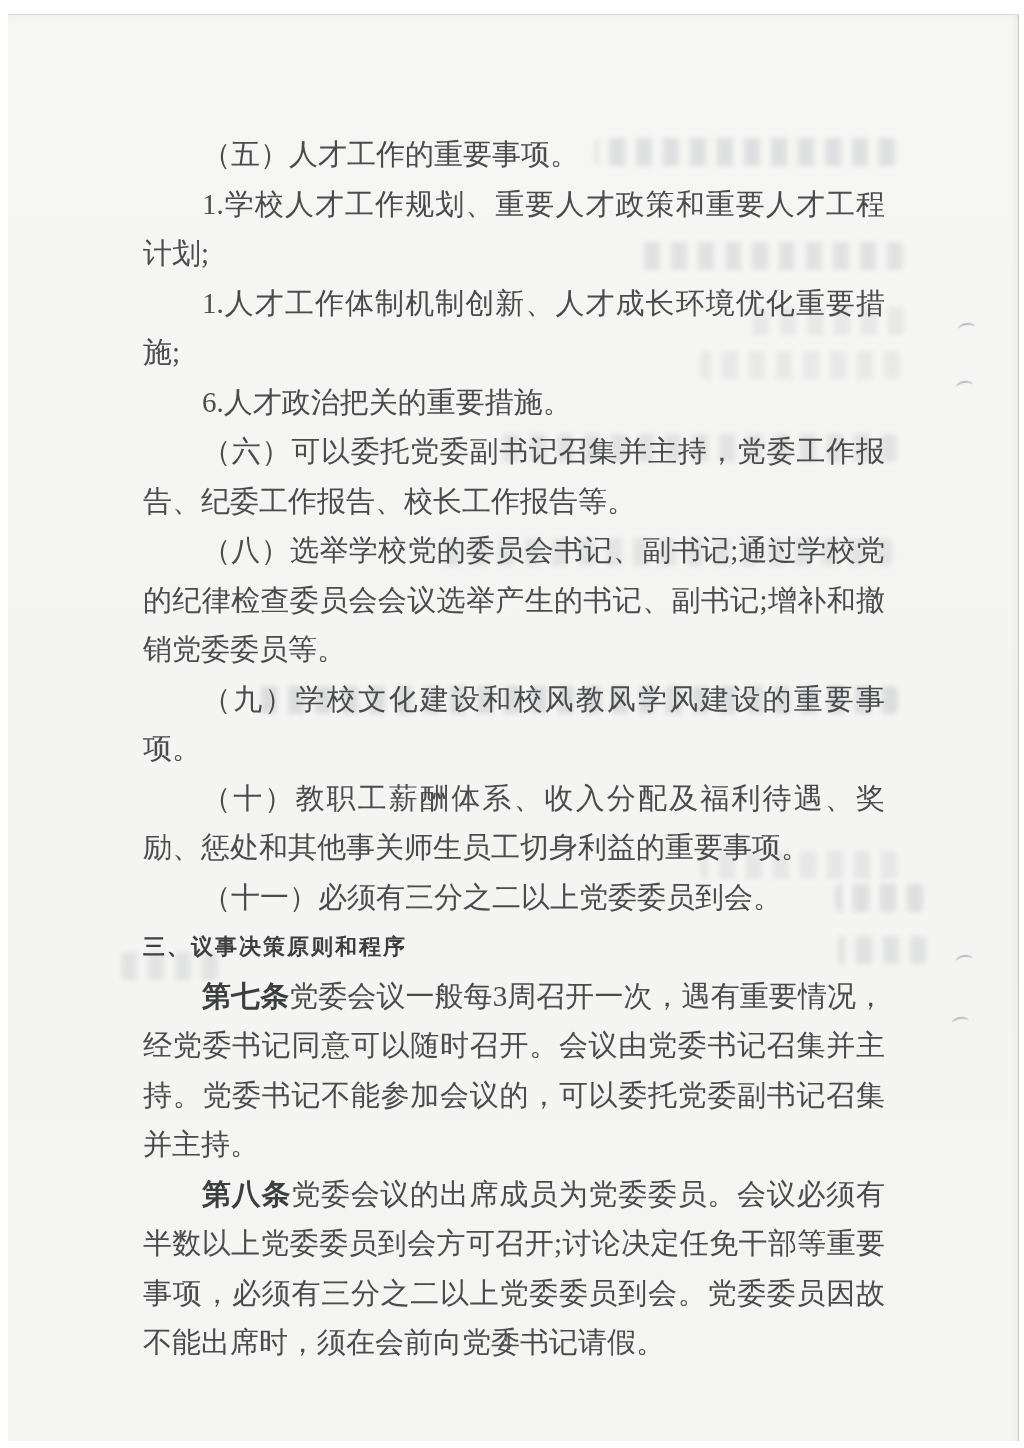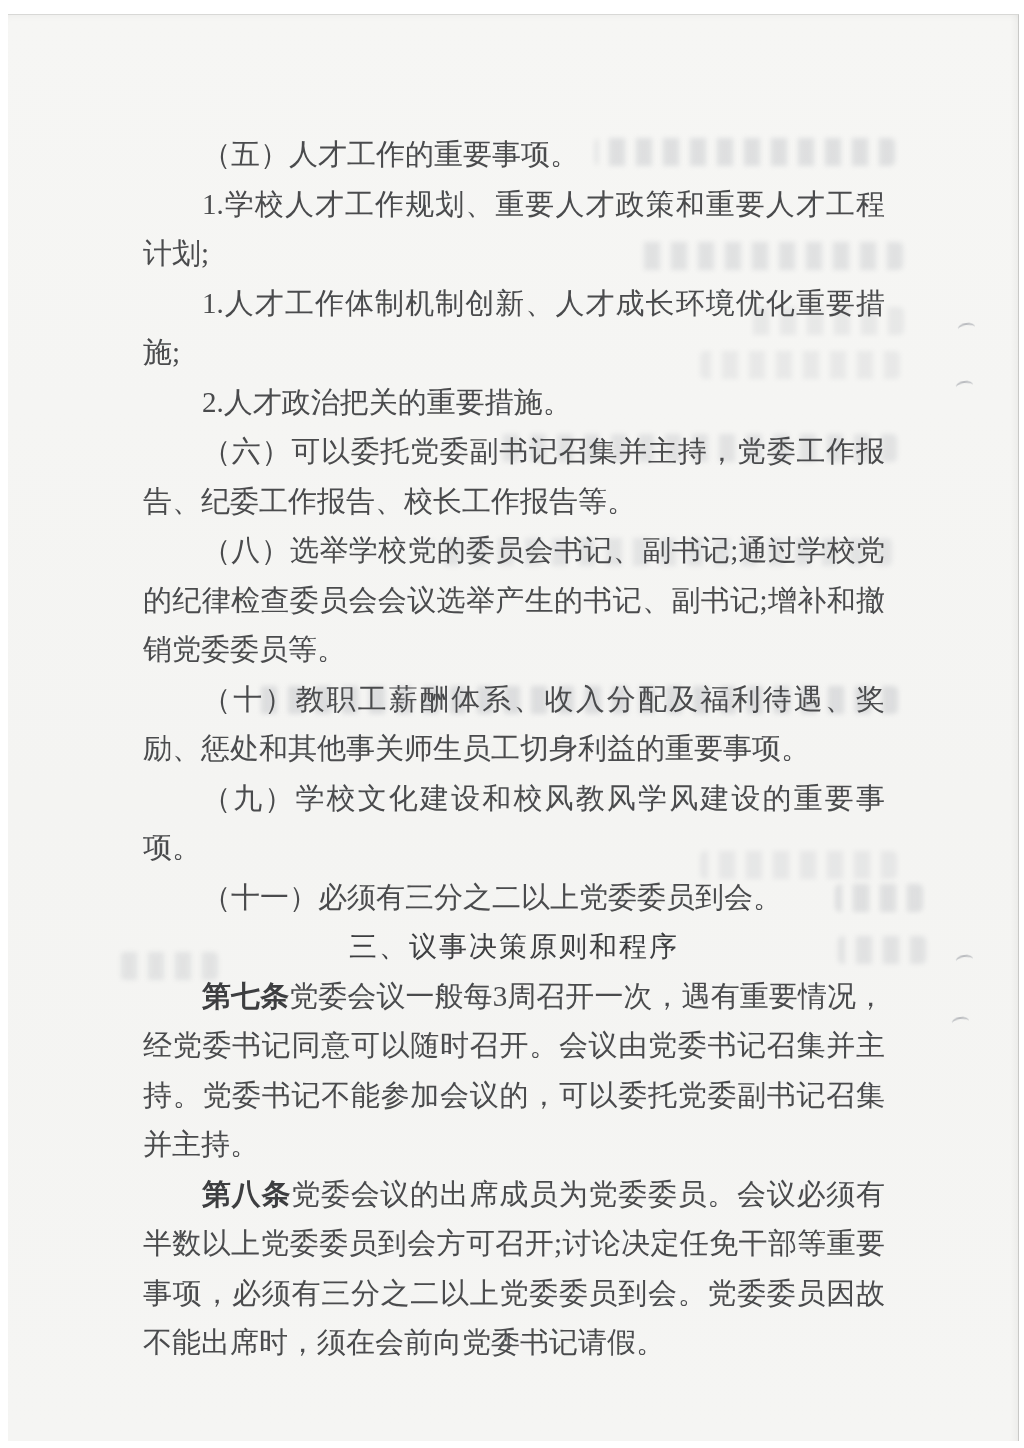--- a/index.html
+++ b/index.html
@@ -39,24 +39,24 @@
     color: #4a4b4d;
     text-align: justify;
   }
   .para {
     margin: 0;
     text-indent: 59px;
   }
   .section-heading {
     margin: 0;
     text-indent: 0;
-    text-align: center;
+    text-align: left;
     font-family: "Liberation Sans", "DejaVu Sans", sans-serif;
-    font-weight: 400;
-    font-size: 28px;
+    font-weight: 700;
+    font-size: 22px;
     line-height: 49.5px;
     letter-spacing: 2px;
     color: #3d3e40;
   }
   .article-label {
     font-family: "Liberation Sans", "DejaVu Sans", sans-serif;
     font-weight: 700;
     color: #3d3e40;
   }
   .page-number {
@@ -110,25 +110,25 @@
 
     <span class="stray-mark" style="left:950px; top:308px;"></span>
     <span class="stray-mark" style="left:948px; top:366px;"></span>
     <span class="stray-mark" style="left:948px; top:940px;"></span>
     <span class="stray-mark" style="left:944px; top:1002px;"></span>
 
     <div class="textblock">
       <p class="para">（五）人才工作的重要事项。</p>
       <p class="para">1.学校人才工作规划、重要人才政策和重要人才工程计划;</p>
       <p class="para">1.人才工作体制机制创新、人才成长环境优化重要措施;</p>
-      <p class="para">2.人才政治把关的重要措施。</p>
+      <p class="para">6.人才政治把关的重要措施。</p>
       <p class="para">（六）可以委托党委副书记召集并主持，党委工作报告、纪委工作报告、校长工作报告等。</p>
       <p class="para">（八）选举学校党的委员会书记、副书记;通过学校党的纪律检查委员会会议选举产生的书记、副书记;增补和撤销党委委员等。</p>
+      <p class="para">（九）学校文化建设和校风教风学风建设的重要事项。</p>
       <p class="para">（十）教职工薪酬体系、收入分配及福利待遇、奖励、惩处和其他事关师生员工切身利益的重要事项。</p>
-      <p class="para">（九）学校文化建设和校风教风学风建设的重要事项。</p>
       <p class="para">（十一）必须有三分之二以上党委委员到会。</p>
 
       <h2 class="section-heading">三、议事决策原则和程序</h2>
 
       <p class="para"><span class="article-label">第七条</span><span>党委会议一般每3周召开一次，遇有重要情况，经党委书记同意可以随时召开。会议由党委书记召集并主持。党委书记不能参加会议的，可以委托党委副书记召集并主持。</span></p>
 
       <p class="para"><span class="article-label">第八条</span><span>党委会议的出席成员为党委委员。会议必须有半数以上党委委员到会方可召开;讨论决定任免干部等重要事项，必须有三分之二以上党委委员到会。党委委员因故不能出席时，须在会前向党委书记请假。</span></p>
     </div>
 
     <div class="page-number">4</div>

